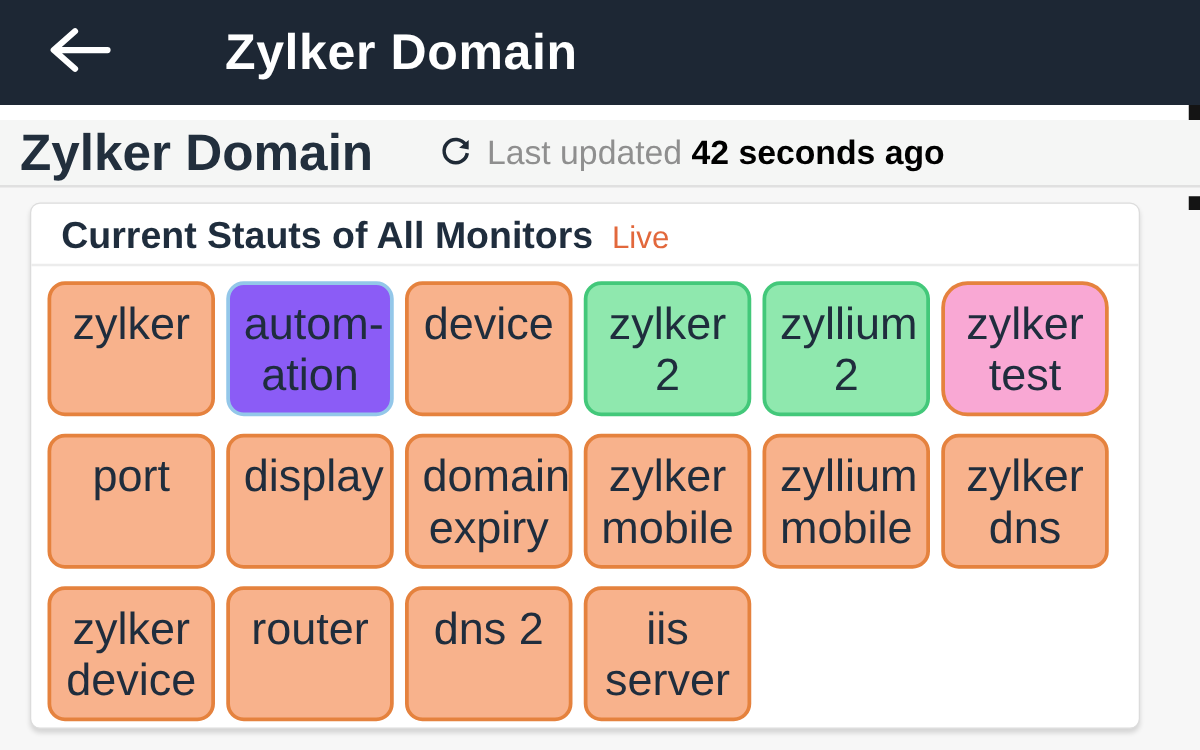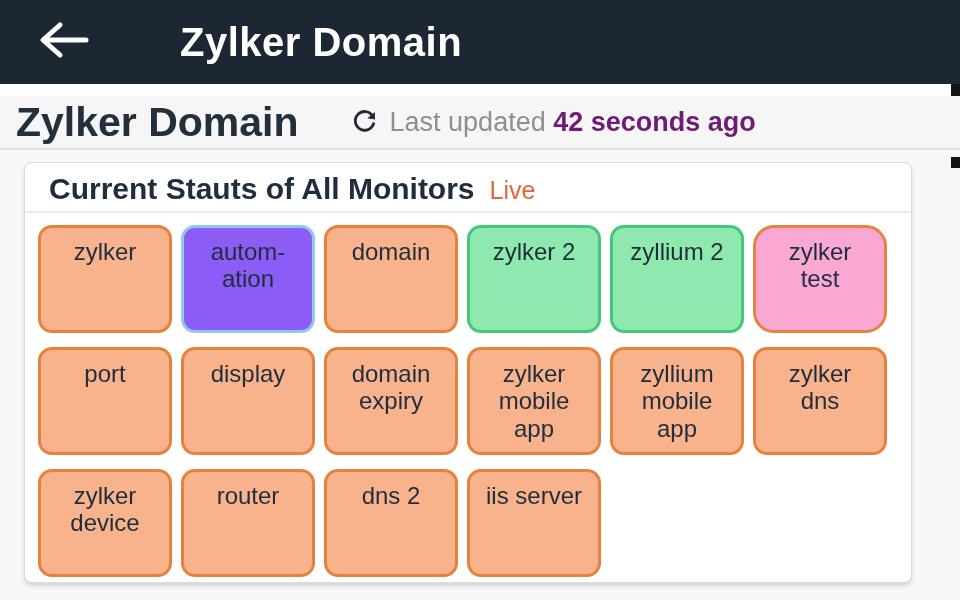--- a/index.html
+++ b/index.html
@@ -17,36 +17,36 @@
   .notch-1 { top:0; height:12px; }
   .notch-2 { top:157px; height:11px; right:0; position:absolute; z-index:5; }
 
   
   .page-head { height:54px; background:#f5f6f5; border-bottom:2px solid #e0e0e0;
                display:flex; align-items:center; padding-left:16px; }
   .page-title { font-size:41px; font-weight:600; color:#222f3d; line-height:1; }
   .refresh-wrap { display:flex; align-items:center; margin-left:52px; cursor:pointer; }
   .refresh-wrap svg { display:block; }
   .updated-text { margin-left:12px; font-size:27px; color:#8f8f8f; }
-  .updated-text b { color:#701a75; font-weight:700; }
+  .updated-text b { color:#000000; font-weight:700; }
 
   
   .card { position:relative; margin:12px 0 0 24px; width:888px; height:421px;
           background:#ffffff; border:1px solid #dcdcdc; border-radius:8px;
           box-shadow:0 3px 4px rgba(0,0,0,0.14); overflow:hidden; }
   .card-head { display:flex; align-items:baseline; padding:9px 10px 5px 24px;
                border-bottom:2px solid #ececec; }
   .card-title { font-size:30px; font-weight:600; color:#1f2d3d; }
   .live-badge { font-size:25px; color:#e2683c; margin-left:15px; }
 
   
   .grid { display:grid; grid-template-columns:repeat(6,134px); grid-auto-rows:108px;
           gap:14px 9px; padding:12px 0 0 13px; }
   .tile { border:3px solid; border-radius:14px; overflow:hidden; cursor:pointer;
-          text-align:center; padding:10px 11px 0; font-size:24px; line-height:1.14;
+          text-align:center; padding:10px 11px 0; font-size:36px; line-height:1.14;
           color:#1f2d3d; word-break:normal; }
 </style>
 </head>
 <body>
 
 <div class="app-bar">
   <div class="back-btn">
     <span>
       <svg width="54" height="40" viewBox="0 0 54 40">
         <path d="M50 20 H8 M24 5 L7 20 L24 35" fill="none" stroke="#ffffff" stroke-width="5" stroke-linecap="round" stroke-linejoin="round"></path>
@@ -78,21 +78,21 @@
 </div>
 
 <div class="card">
   <div class="card-head">
     <span class="card-title">Current Stauts of All Monitors</span>
     <span class="live-badge">Live</span>
   </div>
   <div class="grid">
       <div class="tile" style="background: rgb(248, 178, 140); border-color: rgb(229, 130, 62);">zylker</div>
       <div class="tile" style="background: #8b5cf6; border-color: rgb(147, 199, 233);">autom-ation</div>
-      <div class="tile" style="background: rgb(248, 178, 140); border-color: rgb(229, 130, 62);">domain</div>
+      <div class="tile" style="background: rgb(248, 178, 140); border-color: rgb(229, 130, 62);">device</div>
       <div class="tile" style="background: rgb(143, 232, 174); border-color: rgb(67, 200, 122);">zylker 2</div>
       <div class="tile" style="background: rgb(143, 232, 174); border-color: rgb(67, 200, 122);">zyllium 2</div>
       <div class="tile" style="background: #f9a8d4; border-color: rgb(229, 130, 62); border-radius: 21px;">zylker test</div>
       <div class="tile" style="background: rgb(248, 178, 140); border-color: rgb(229, 130, 62);">port</div>
       <div class="tile" style="background: rgb(248, 178, 140); border-color: rgb(229, 130, 62);">display</div>
       <div class="tile" style="background: rgb(248, 178, 140); border-color: rgb(229, 130, 62);">domain expiry</div>
       <div class="tile" style="background: rgb(248, 178, 140); border-color: rgb(229, 130, 62);">zylker mobile app</div>
       <div class="tile" style="background: rgb(248, 178, 140); border-color: rgb(229, 130, 62);">zyllium mobile app</div>
       <div class="tile" style="background: rgb(248, 178, 140); border-color: rgb(229, 130, 62);">zylker dns</div>
       <div class="tile" style="background: rgb(248, 178, 140); border-color: rgb(229, 130, 62);">zylker device</div>

